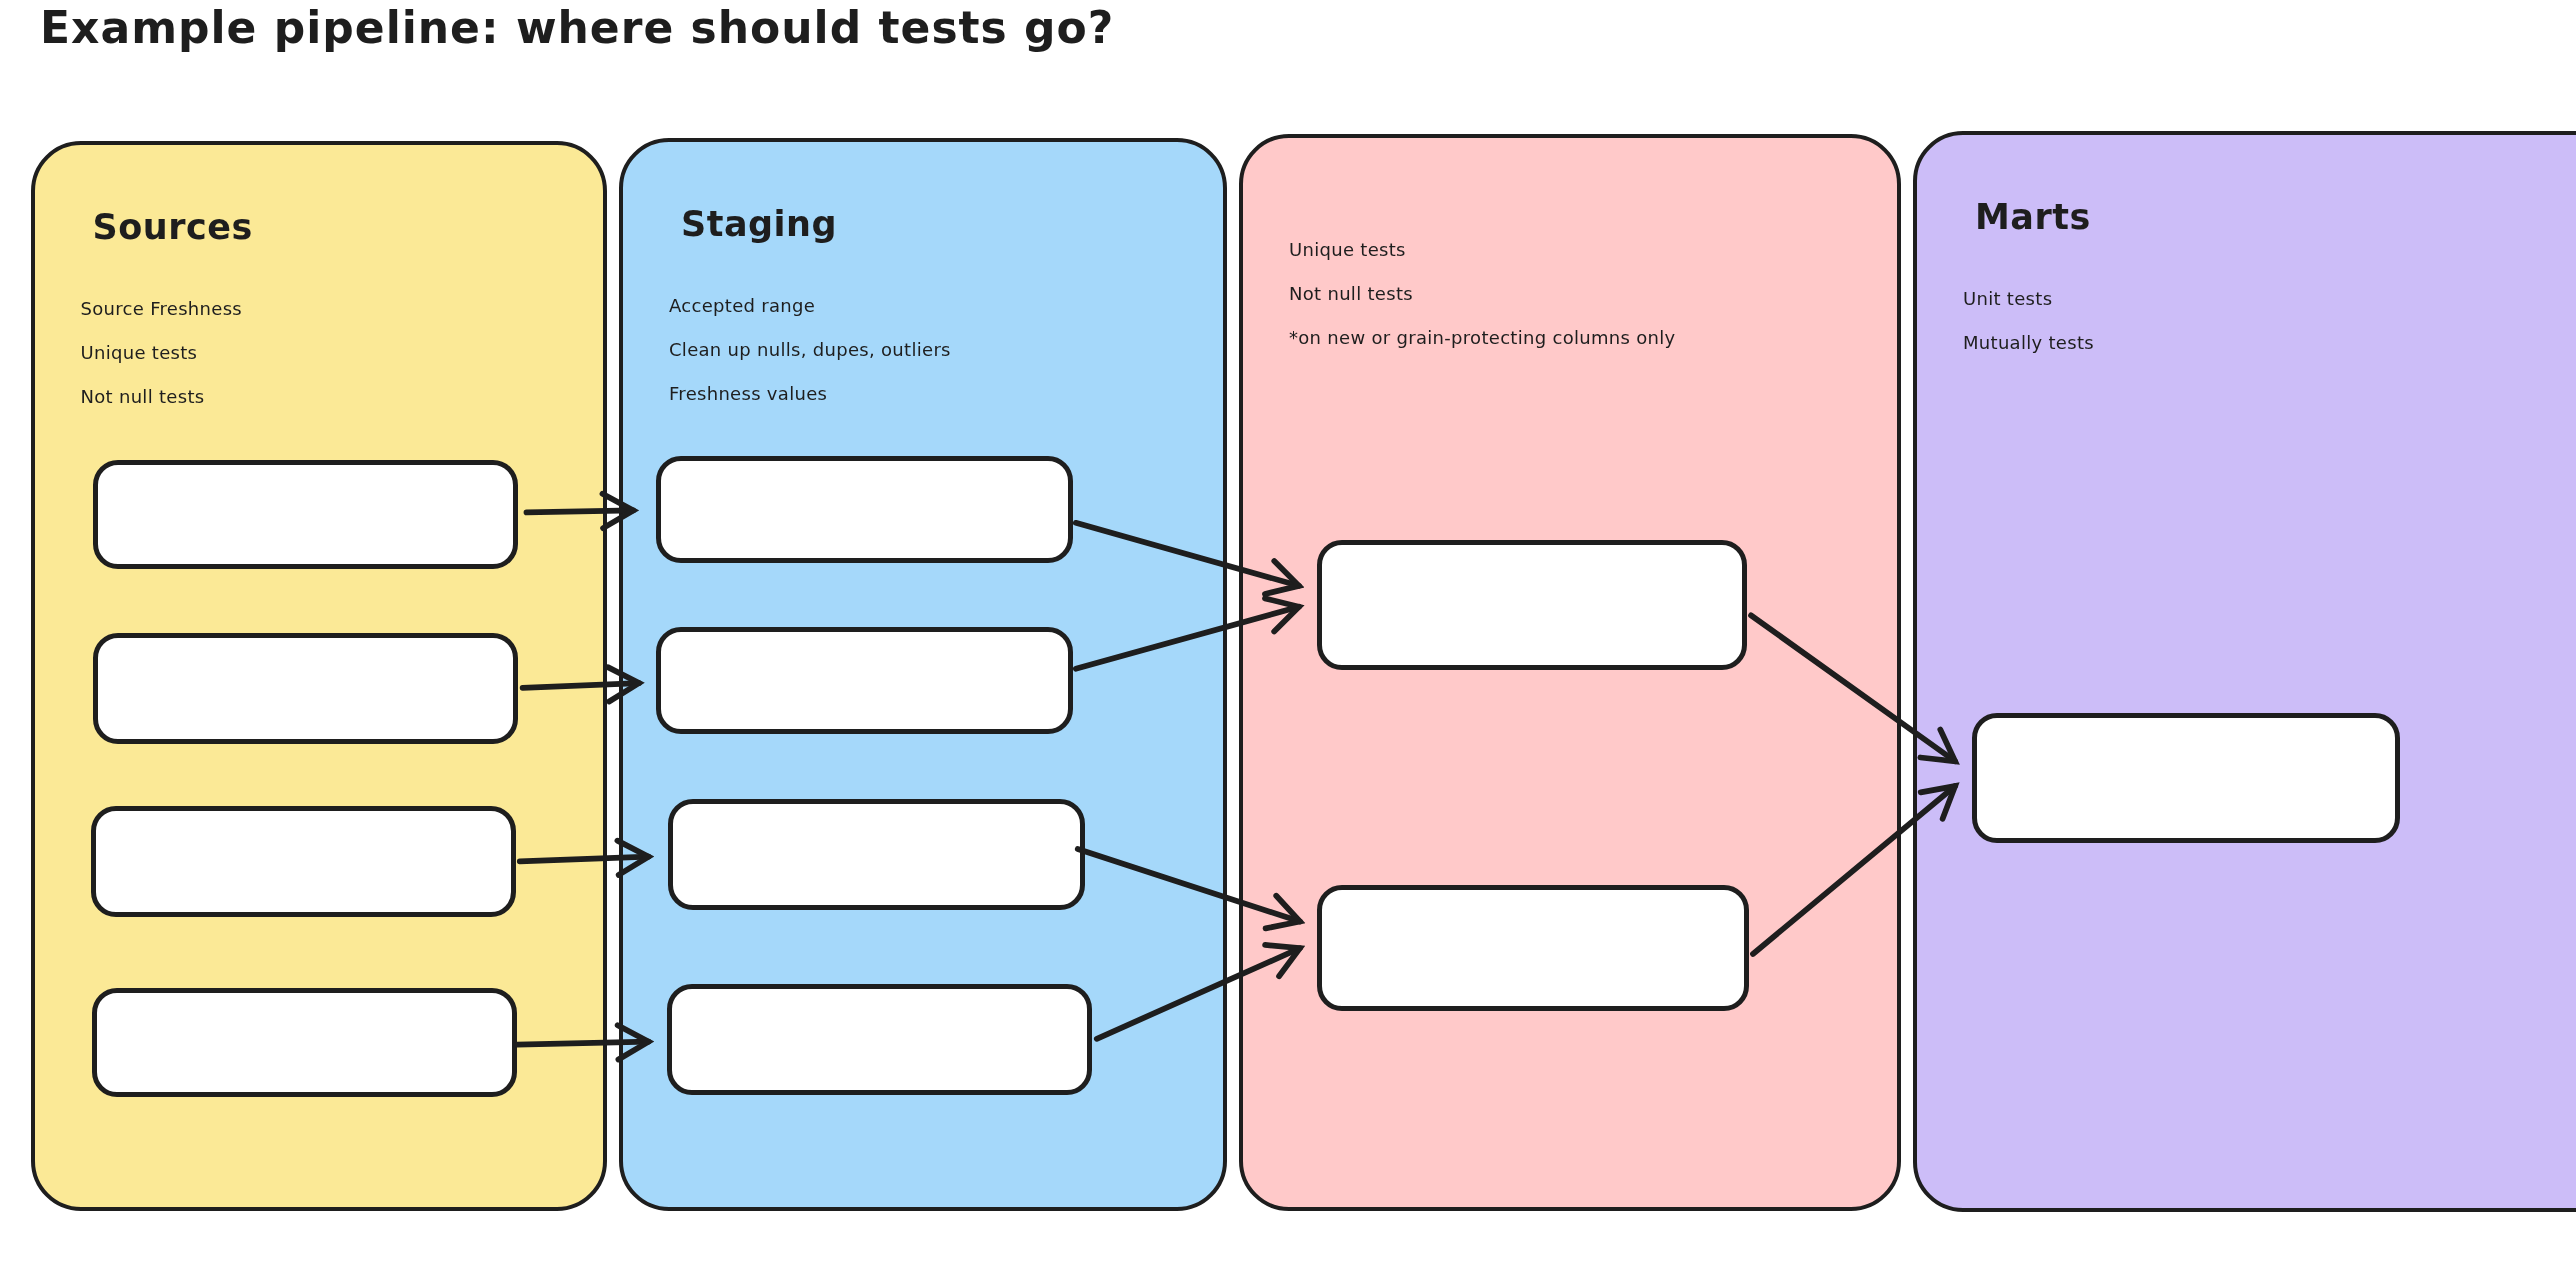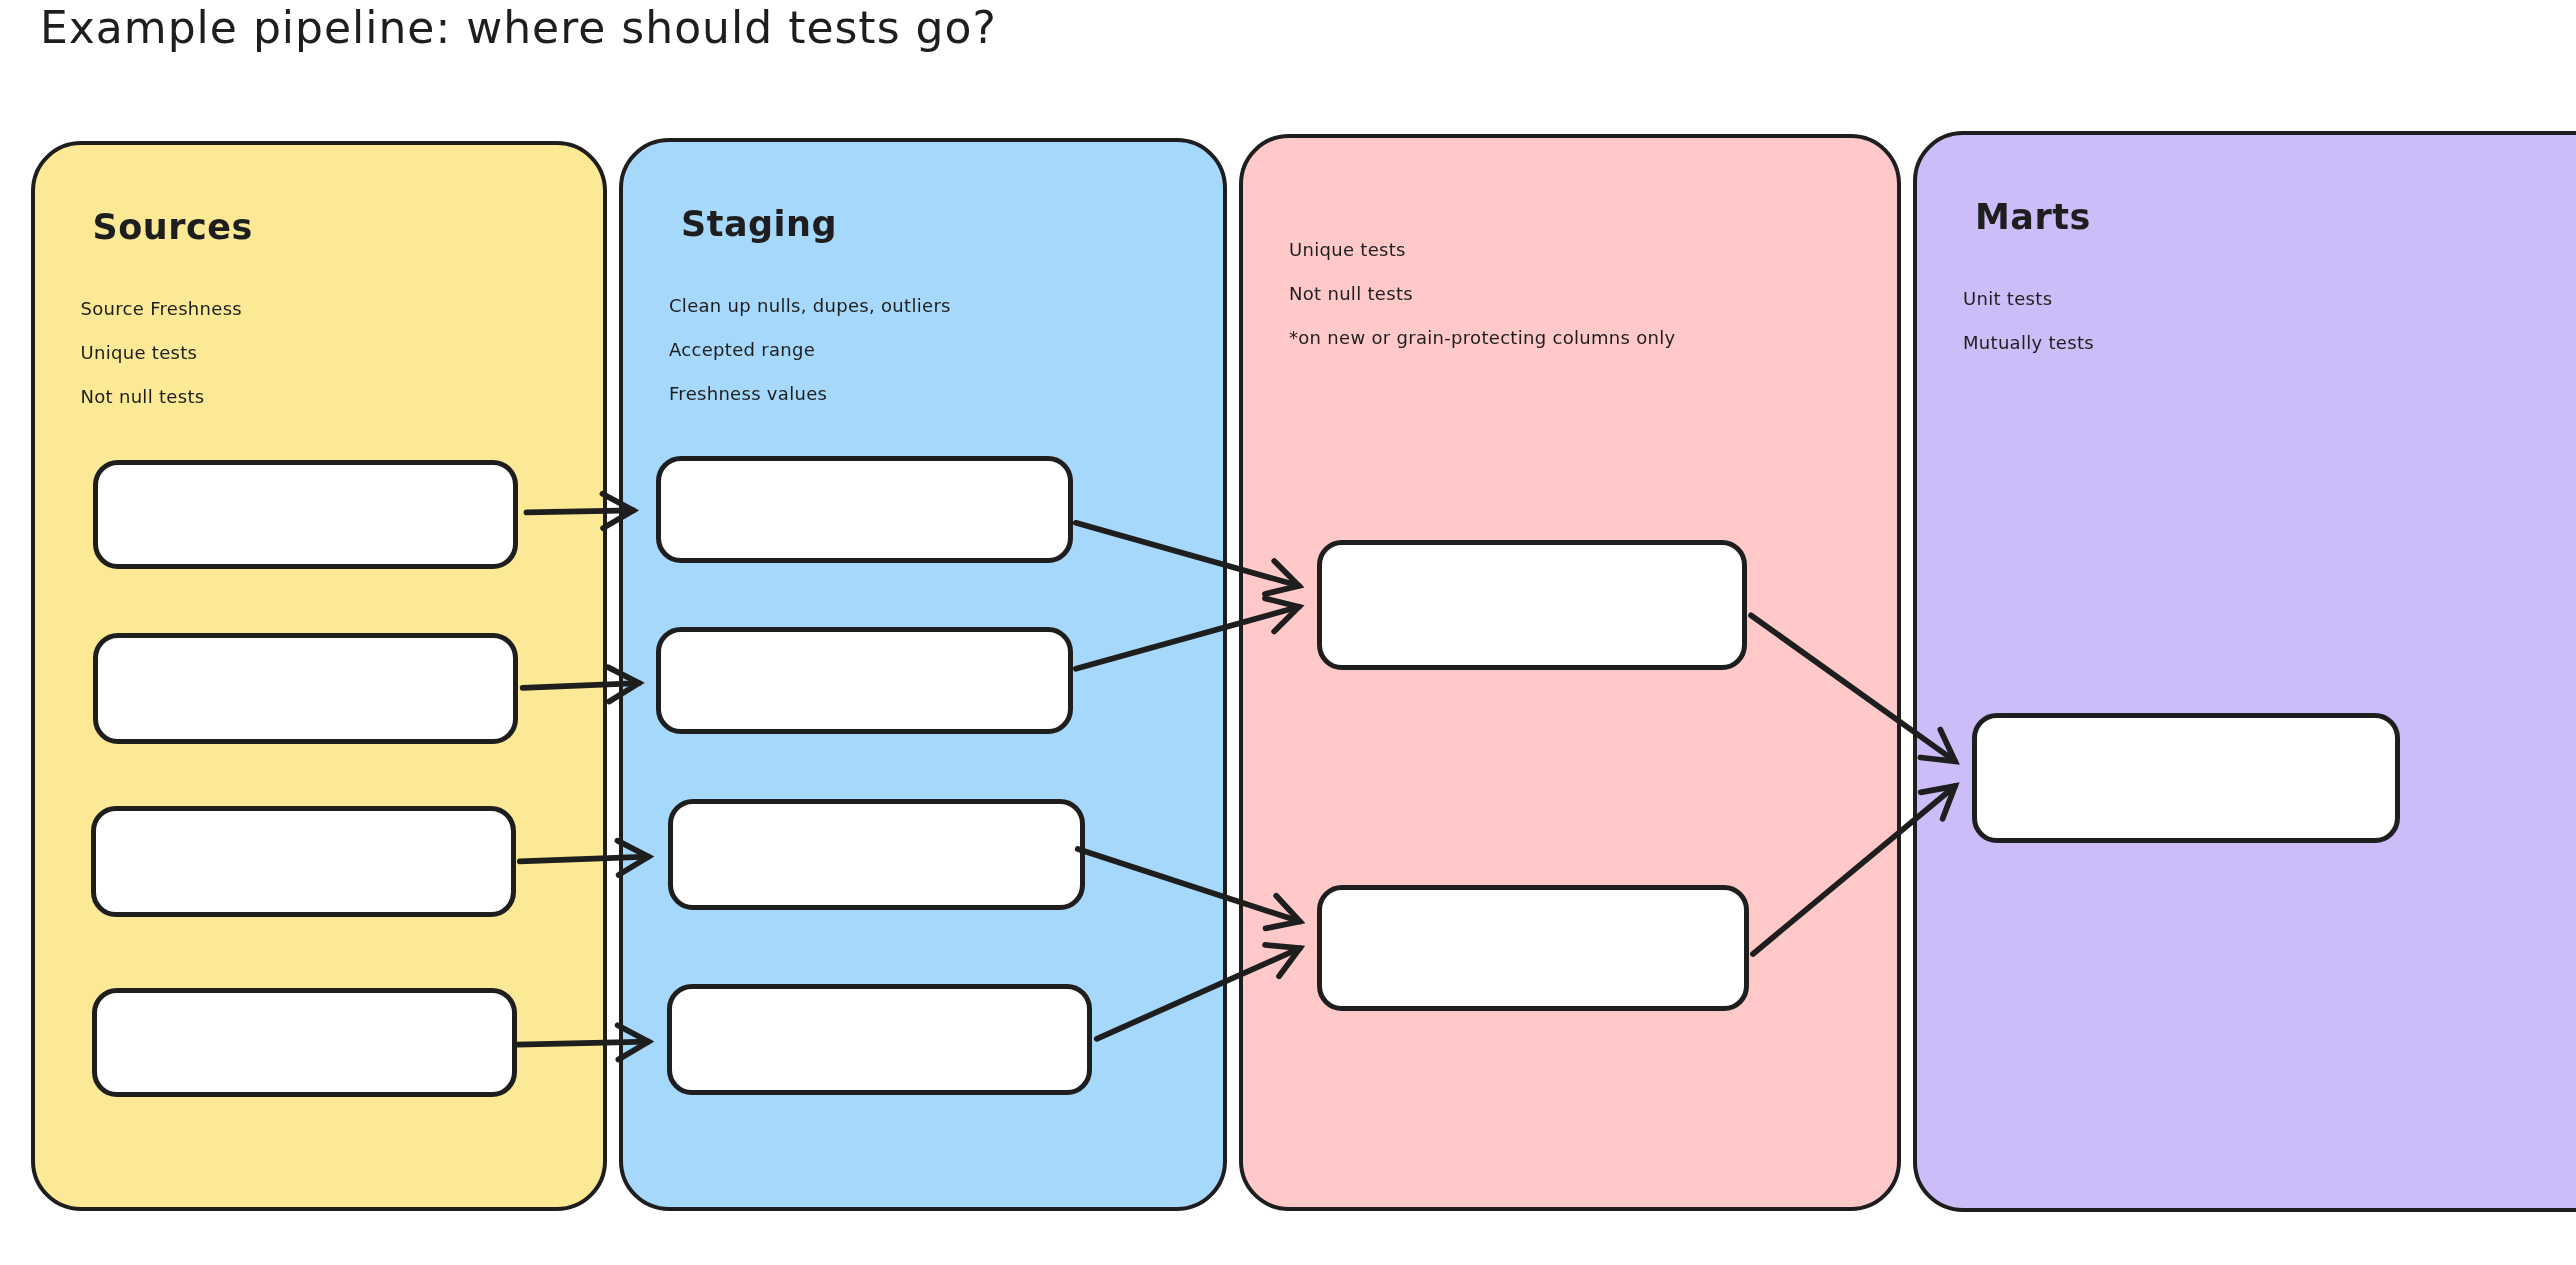--- a/index.html
+++ b/index.html
@@ -11,21 +11,21 @@
     font-family: "DejaVu Sans", sans-serif;
     color: var(--ink, #1e1e1e);
     overflow: hidden;
   }
   .title {
     position: absolute;
     left: 40px;
     top: 1.9px;
     margin: 0;
     font-size: 44px;
-    font-weight: 400;
+    font-weight: 700;
     letter-spacing: 1px;
     color: var(--ink, #1e1e1e);
   }
   .panel {
     position: absolute;
     box-sizing: border-box;
     border: 4.8px solid var(--ink, #1e1e1e);
     border-radius: 50px;
     padding: 50px 38px 0 46px;
   }
@@ -88,22 +88,22 @@
     <div class="notes">
       <div class="note">Source Freshness</div>
       <div class="note">Unique tests</div>
       <div class="note">Not null tests</div>
     </div>
   </section>
 
   <section class="panel" id="panel-staging">
     <h2 class="panel-title">Staging</h2>
     <div class="notes">
+      <div class="note">Accepted range</div>
       <div class="note">Clean up nulls, dupes, outliers</div>
-      <div class="note">Accepted range</div>
       <div class="note">Freshness values</div>
     </div>
   </section>
 
   <section class="panel" id="panel-intermediate">
     <div class="notes">
       <div class="note">Unique tests</div>
       <div class="note">Not null tests</div>
       <div class="note">*on new or grain-protecting columns only</div>
     </div>

